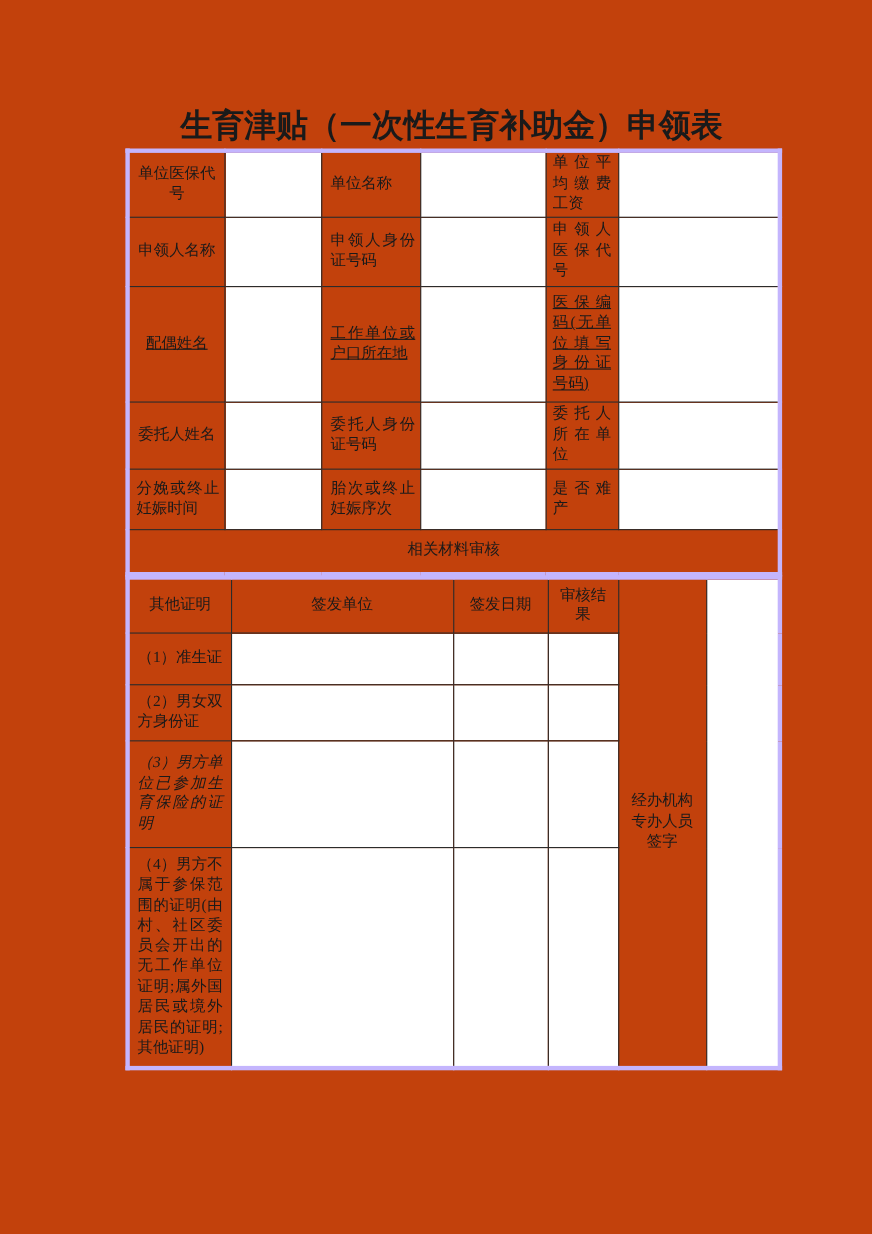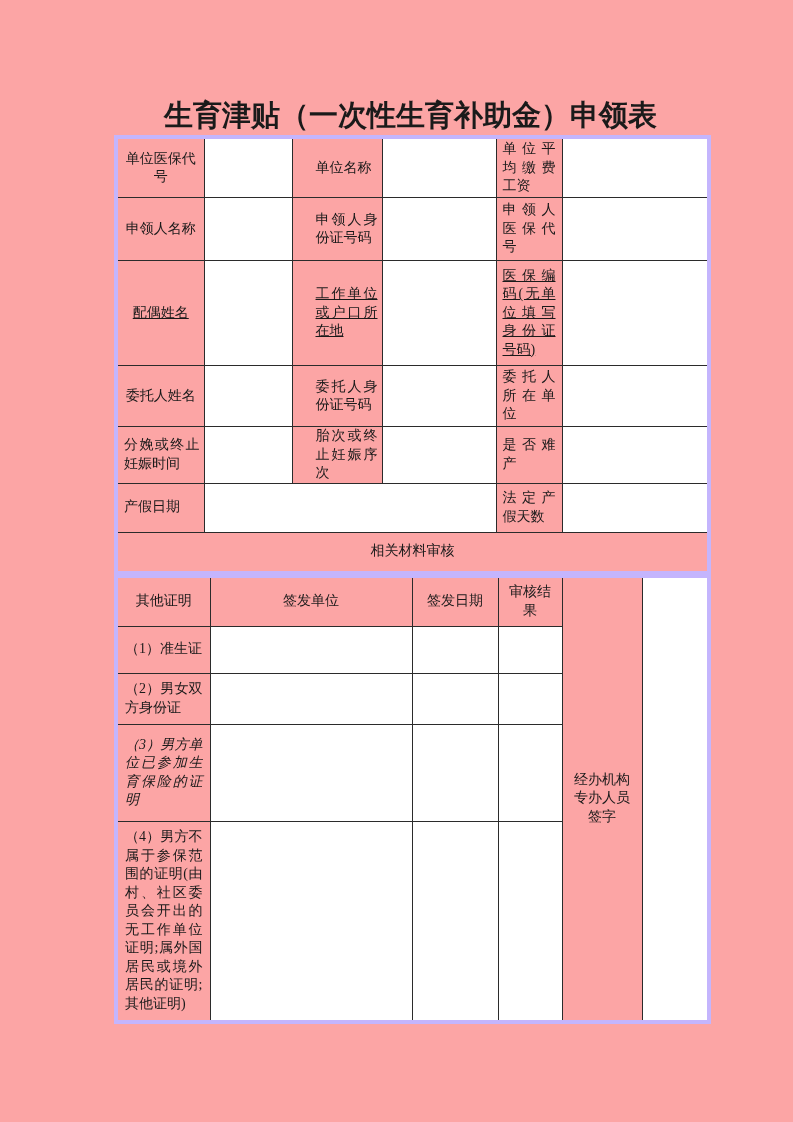--- a/index.html
+++ b/index.html
@@ -1,21 +1,21 @@
 <!DOCTYPE html>
 <html><head>
 <meta charset="utf-8">
 <style>
   html, body { margin: 0; padding: 0; background: #e8e8e8; }
   .sheet {
     position: relative;
     width: 793px;
     height: 1122px;
     margin: 0 auto;
-    background: #fca5a5;
+    background: #c2410c;
     overflow: hidden;
     font-family: "Liberation Serif", "DejaVu Serif", serif;
     color: #1a1a1a;
     box-sizing: border-box;
     padding-top: 95px;
   }
   .content { width: 593px; margin-left: 114px; }
   .doc-title {
     margin: 0;
     font-size: 29px;
@@ -57,21 +57,21 @@
   tr.r6 td { height: 48px; }
   tr.rsec td { height: 38px; }
   tr.rhdr td { height: 48px; }
   tr.rm1 td { height: 42px; }
   tr.rm2 td { height: 46px; }
   tr.rm3 td { height: 92px; font-style: italic; }
   tr.rm4 td { height: 194px; }
   
   .lbl-c { text-align: center; padding: 0 4px; }
   .lbl-l { text-align: left; padding: 0 4px 0 6px; text-align: justify; text-justify: inter-character; }
-  .lbl-l3 { text-align: justify; text-justify: inter-character; padding: 0 4px 0 23px; }
+  .lbl-l3 { text-align: justify; text-justify: inter-character; padding: 0 4px 0 8px; }
   .spread { text-align: justify; text-justify: inter-character; padding: 0 6px; }
   .mat { text-align: justify; text-justify: inter-character; padding: 2px 7px; vertical-align: middle; }
   .hd { text-align: center; padding: 0 6px; }
   .sec { text-align: center; }
   .sig { text-align: center; padding: 0 6px; }
   .val { background: #ffffff; }
 </style>
 </head>
 <body>
 
@@ -122,26 +122,20 @@
           <td class="val"></td>
         </tr>
         <tr class="r5">
           <td class="lbl-l">分娩或终止妊娠时间</td>
           <td class="val"></td>
           <td class="lbl-l3">胎次或终止妊娠序次</td>
           <td class="val"></td>
           <td class="spread">是否难产</td>
           <td class="val"></td>
         </tr>
-        <tr class="r6">
-          <td class="lbl-l">产假日期</td>
-          <td class="val" colspan="3"></td>
-          <td class="spread">法定产假天数</td>
-          <td class="val"></td>
-        </tr>
         <tr class="rsec">
           <td class="sec" colspan="6">相关材料审核</td>
         </tr>
       </tbody>
     </table>
 
     <table class="t-mat">
       <colgroup>
         <col style="width:94px">
           <col style="width:202px">

